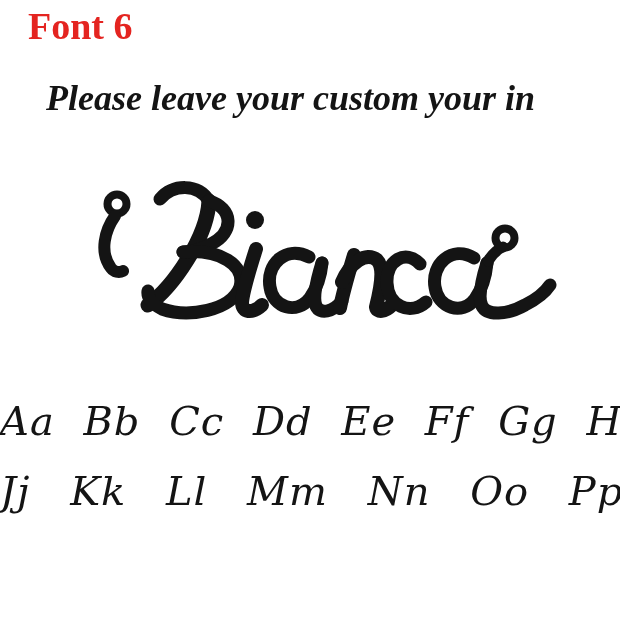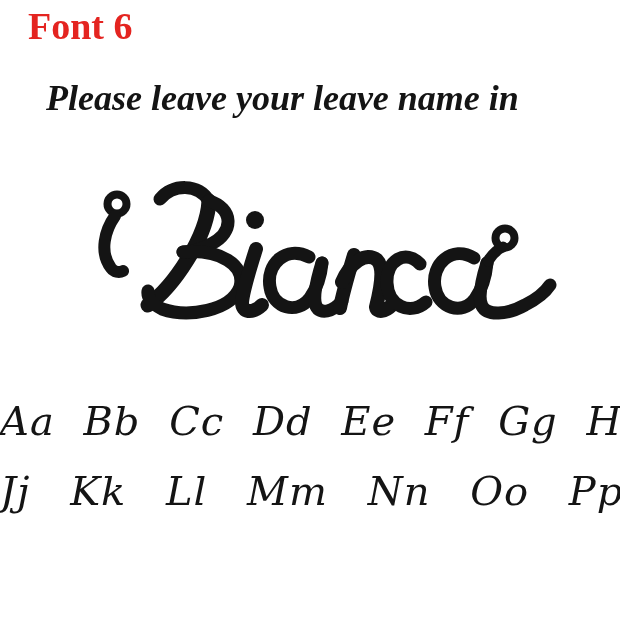--- a/index.html
+++ b/index.html
@@ -81,21 +81,21 @@
   .alpha-row.row-3 { top: 148px; word-spacing: 15px; }
 </style>
 </head>
 <body>
 
 <div class="canvas">
 
   <div class="font-title">Font 6</div>
 
   <div class="note">
-    <div class="note-line">Please leave your leave name in</div>
+    <div class="note-line">Please leave your custom your in</div>
   </div>
 
   <div class="pendant" aria-label="Bianca">
     <svg viewBox="0 0 500 170">
       <g fill="none" stroke="currentColor" stroke-linecap="round" stroke-linejoin="round">
 
         <circle cx="57" cy="29" r="9.5" stroke-width="8"></circle>
 
         <path stroke-width="12" d="M55 41 C 45 55, 39 77, 51 93 C 54 97, 59 98, 63 96"></path>
 

